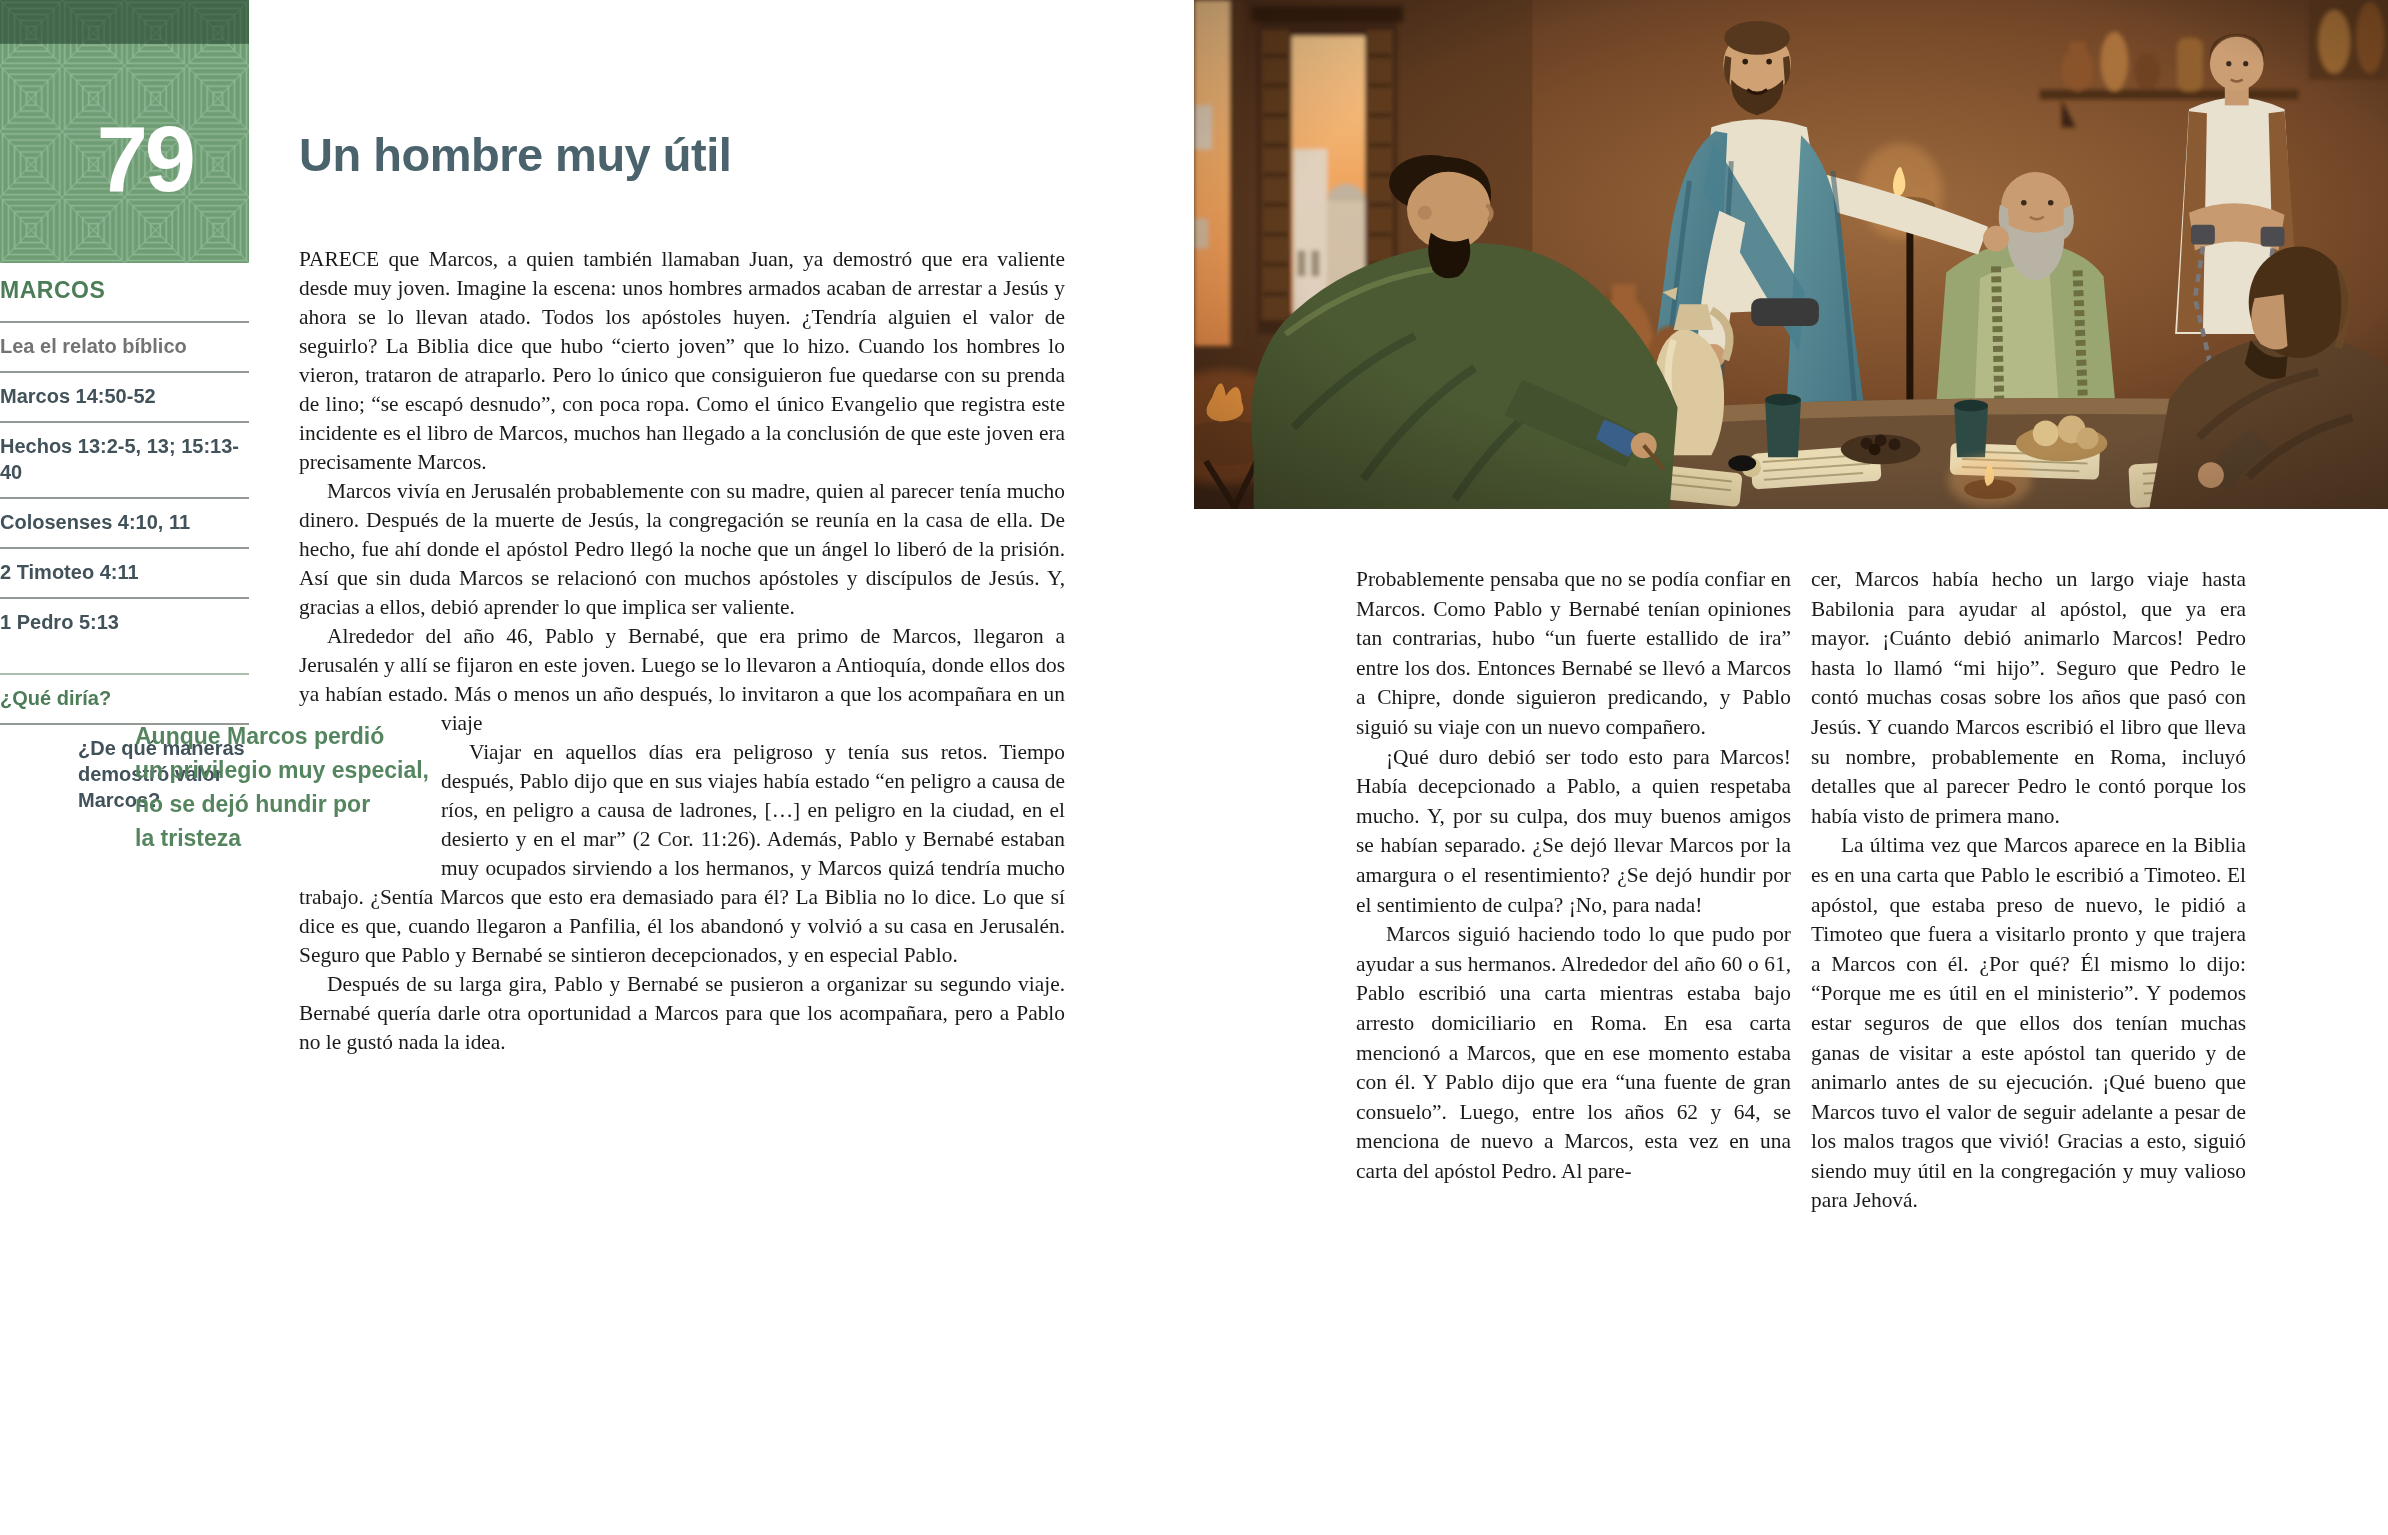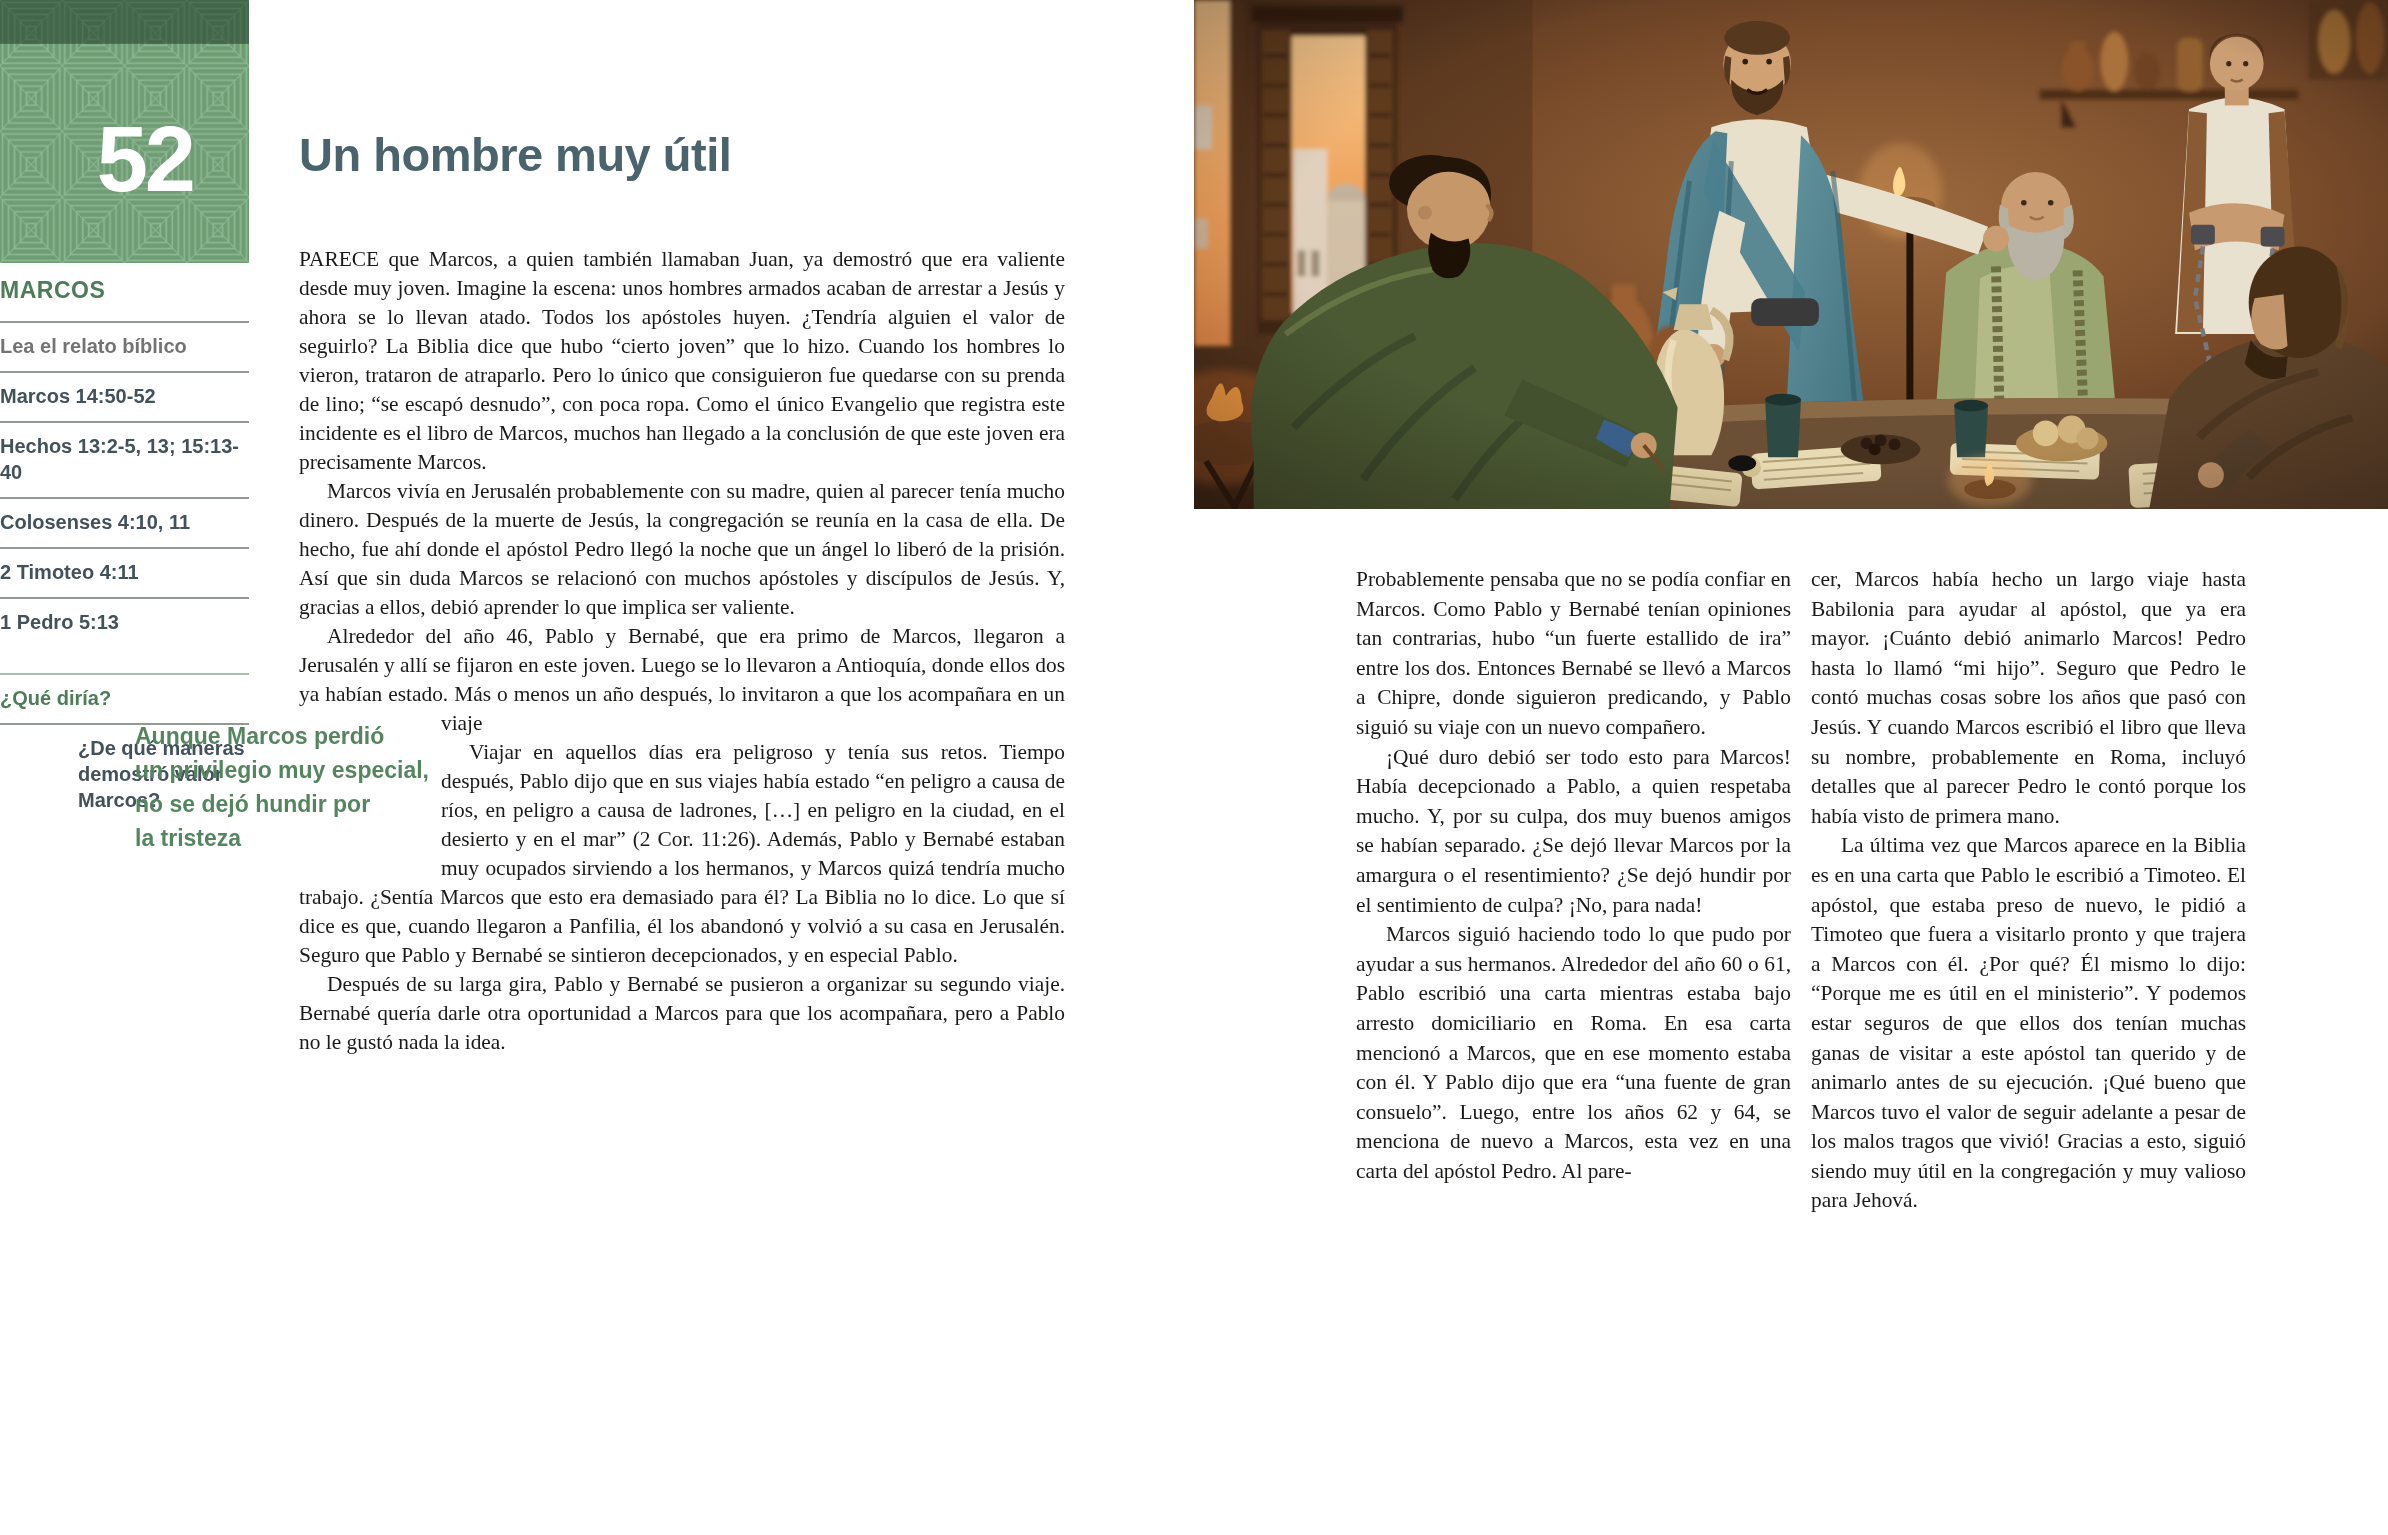--- a/index.html
+++ b/index.html
@@ -61,21 +61,21 @@
             <rect x="20.5" y="20.5" width="21.5" height="25"></rect>
             <rect x="26.5" y="26.5" width="9.5" height="13"></rect>
             <line x1="0" y1="0" x2="62.5" y2="66" stroke-width="1"></line>
             <line x1="62.5" y1="0" x2="0" y2="66" stroke-width="1"></line>
           </g>
         </pattern>
       </defs>
       <rect width="250" height="264" fill="url(#gp)"></rect>
       <rect width="250" height="44" fill="#223f2b" opacity="0.58"></rect>
     </svg>
-    <div class="chapter-number">52</div>
+    <div class="chapter-number">79</div>
   </div>
 
   <div class="sidebar">
     <div class="sb-book">MARCOS</div>
     <div class="sb-item green-label">Lea el relato bíblico</div>
     <div class="sb-item">Marcos 14:50-52</div>
     <div class="sb-item">Hechos 13:2-5, 13; 15:13-40</div>
     <div class="sb-item">Colosenses 4:10, 11</div>
     <div class="sb-item">2 Timoteo 4:11</div>
     <div class="sb-item">1 Pedro 5:13</div>

